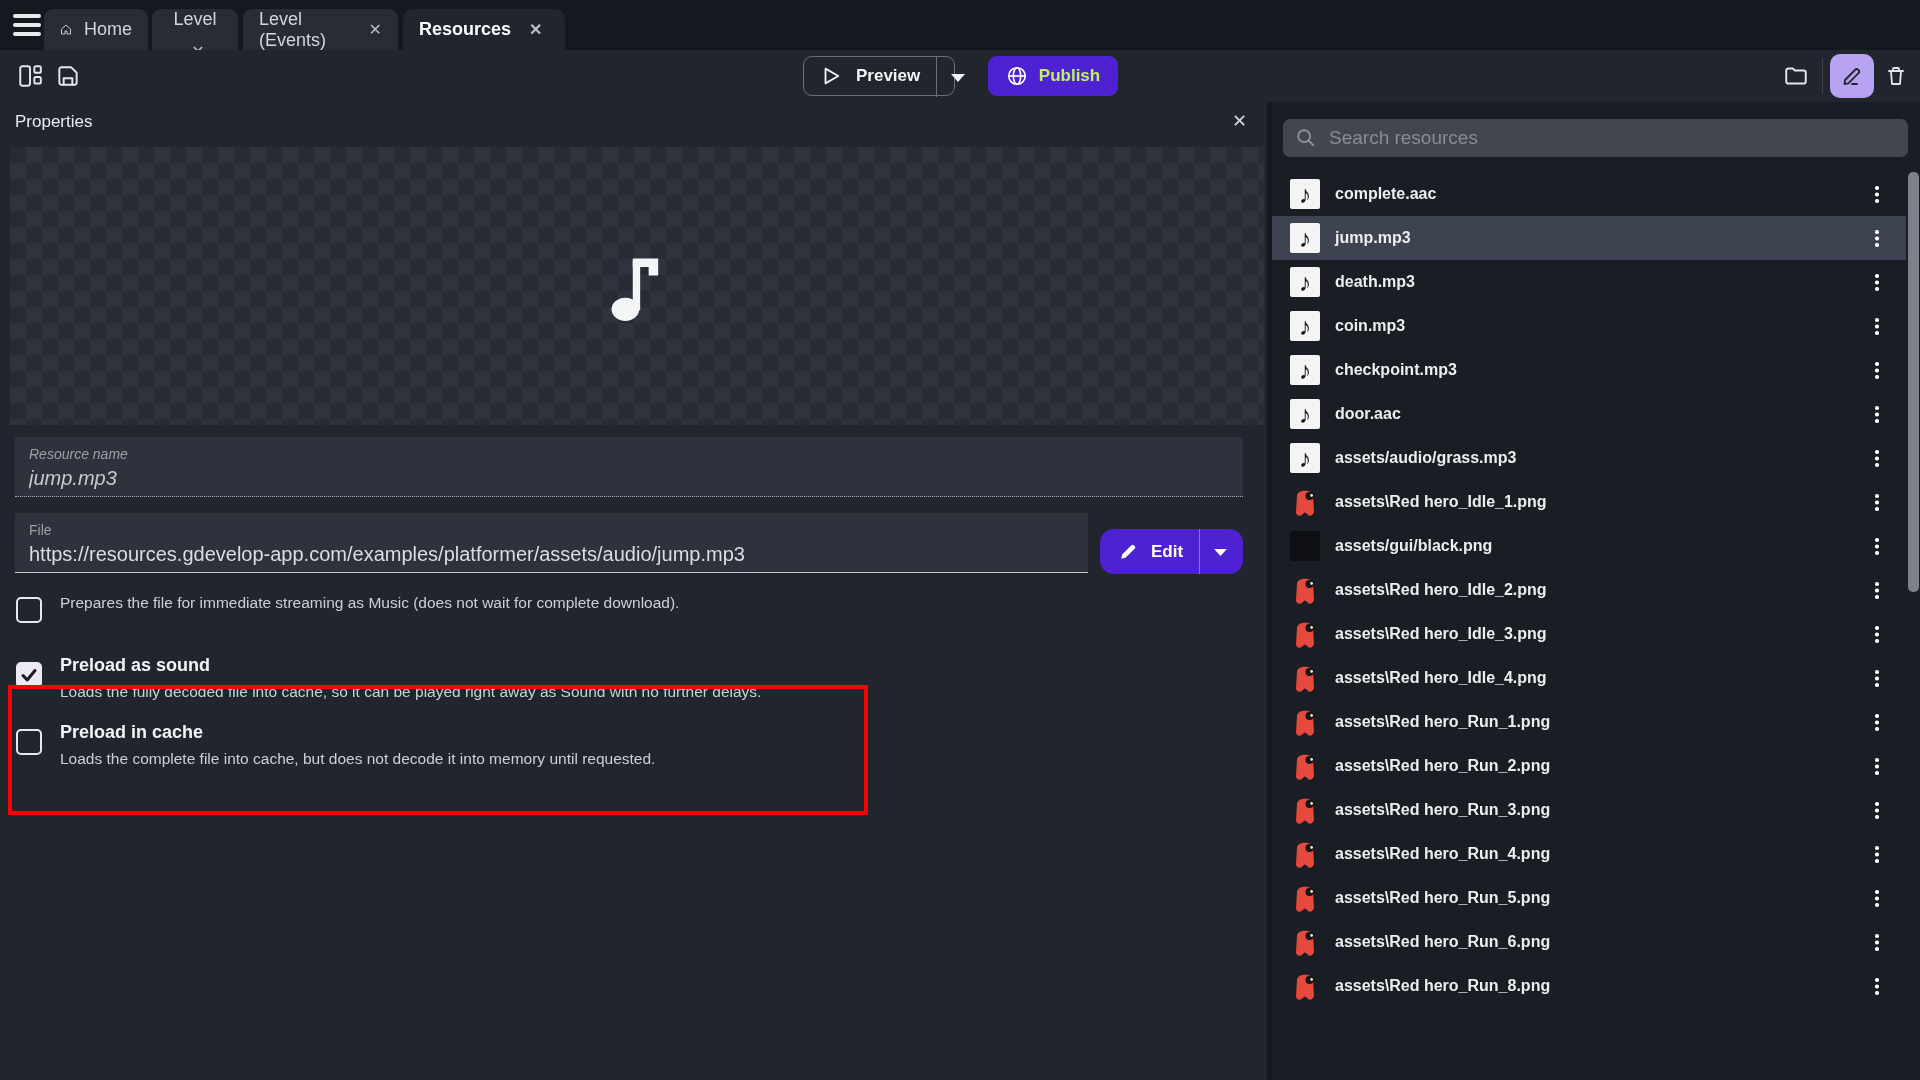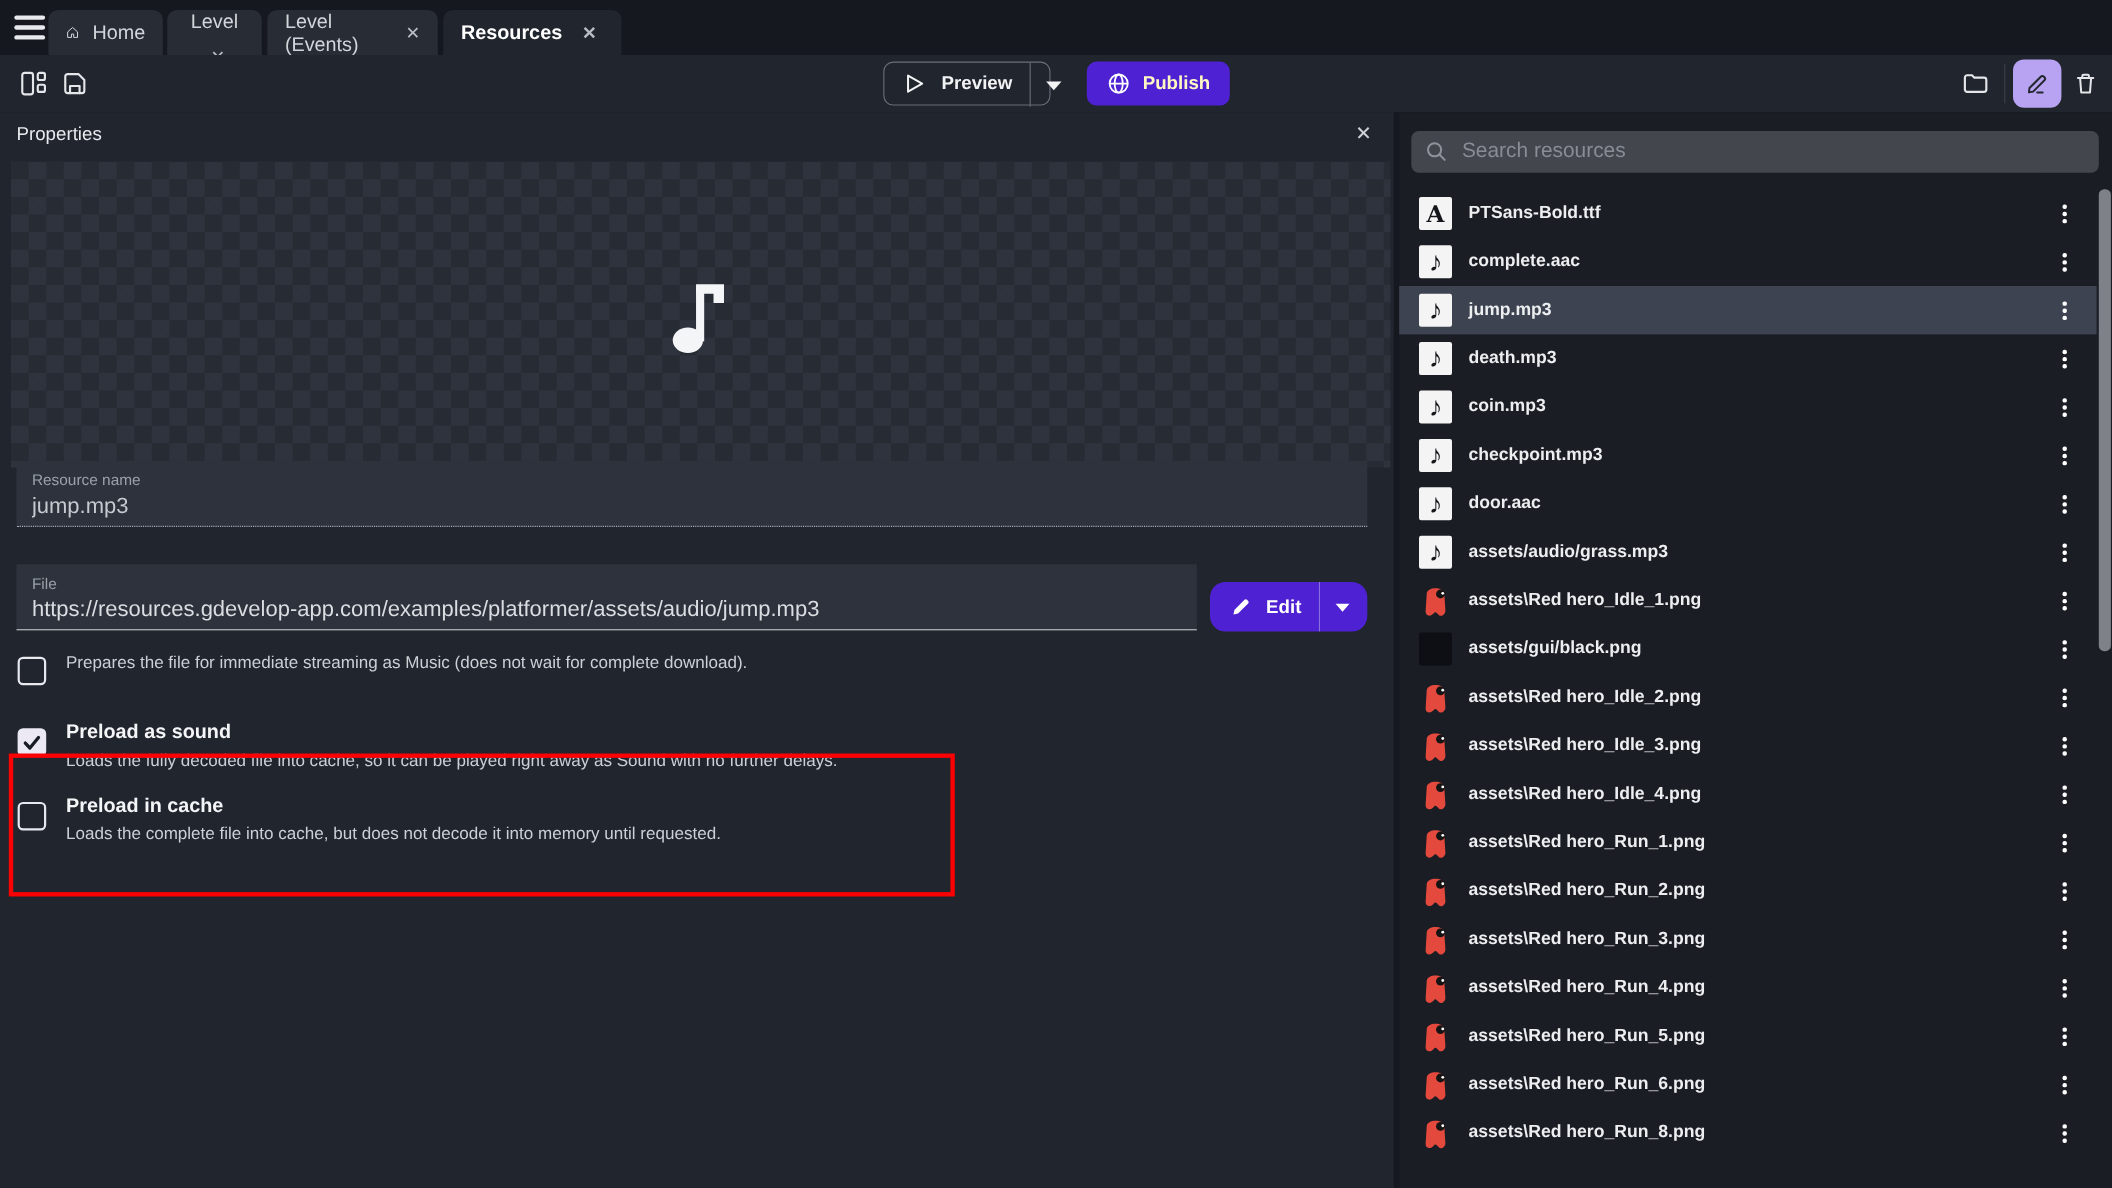--- a/index.html
+++ b/index.html
@@ -26,42 +26,42 @@
   .tb-layout { left:12px; }
   .tb-save  { left:50px; }
   .btn-preview { position:absolute; left:803px; top:6px; width:152px; height:40px; border:1px solid #6a6f79;
                  border-radius:9px; display:flex; align-items:center; cursor:pointer; background:transparent; }
   .btn-preview .play { margin-left:16px; }
   .btn-preview .lbl { font-size:17px; font-weight:bold; color:#f2f3f5; margin-left:14px; }
   .btn-preview .sep { position:absolute; left:132px; top:0; width:1px; height:40px; background:#6a6f79; }
   .btn-preview .caret { position:absolute; left:146px; top:16px; }
   .btn-publish { position:absolute; left:988px; top:6px; width:130px; height:40px; background:#4e22d2;
                  border-radius:9px; display:flex; align-items:center; justify-content:center; gap:11px; cursor:pointer; }
-  .btn-publish .lbl { font-size:17px; font-weight:bold; color:#fef9c3; }
+  .btn-publish .lbl { font-size:17px; font-weight:bold; color:#bef264; }
   .tb-divider { position:absolute; left:1822px; top:8px; width:1px; height:36px; background:#3a3f48; }
   .tb-folder { left:1778px; }
   .tb-pen { left:1830px; width:44px; height:44px; top:4px; background:#b7a3f1; border-radius:10px; }
   .tb-pen svg { stroke:#23262e; }
   .tb-trash { left:1878px; }
 
   
   .props-panel { position:absolute; left:0; top:102px; width:1267px; height:978px; background:#21252e; }
   .props-header { position:absolute; left:15px; top:10px; font-size:17px; color:#e9ebee; }
   .props-close { position:absolute; left:1232px; top:8px; font-size:18px; color:#cfd3d8; cursor:pointer; }
   .checker { position:absolute; left:10px; top:45px; width:1254px; height:278px;
              background-color:#262b34;
              background-image:
                linear-gradient(45deg,#2e333d 25%,transparent 25%,transparent 75%,#2e333d 75%),
                linear-gradient(45deg,#2e333d 25%,transparent 25%,transparent 75%,#2e333d 75%);
              background-size:32px 32px; background-position:0 0,16px 16px;
              display:flex; align-items:center; justify-content:center; }
   .field { position:absolute; background:#2e323c; }
   .field .flabel { position:absolute; left:14px; top:9px; font-size:14px; color:#9aa1a9; }
   .field .fvalue { position:absolute; left:14px; top:30px; font-size:20px; white-space:nowrap; overflow:hidden; }
-  .field-name { left:15px; top:317px; width:1228px; height:60px; border-bottom:1px dotted #a9adb3; }
+  .field-name { left:15px; top:335px; width:1228px; height:60px; border-bottom:1px dotted #a9adb3;font-style:italic; }
   .field-name .fvalue { color:#c6cad0; }
   .field-file { left:15px; top:411px; width:1073px; height:60px; border-bottom:1px solid #c3c6cc; }
   .field-file .fvalue { color:#dadde1; }
   .btn-edit { position:absolute; left:1100px; top:427px; width:143px; height:45px; background:#4e22d2;
               border-radius:14px; display:flex; align-items:center; cursor:pointer; }
   .btn-edit .lbl { font-size:17px; font-weight:bold; color:#fff; margin-left:13px; }
   .btn-edit .pencil { margin-left:18px; }
   .btn-edit .sep { position:absolute; left:99px; top:0; width:1px; height:45px; background:rgba(255,255,255,0.35); }
   .btn-edit .caret { position:absolute; left:113px; top:19px; }
 
@@ -259,29 +259,20 @@
 
   <div class="res-panel">
     <div class="searchbox">
       <svg width="22" height="22" viewBox="0 0 24 24">
           <circle cx="10" cy="10" r="6.5" fill="none" stroke="#8e939b" stroke-width="2"></circle>
           <path d="M15 15 L20 20" stroke="#8e939b" stroke-width="2" stroke-linecap="round"></path>
         </svg>
       <input type="text" placeholder="Search resources" style="">
     </div>
     <div class="res-list">
-  <div class="row">
-    <span class="res-icon icon-font">
-      
-    </span>
-    <span class="res-name">PTSans-Bold.ttf</span>
-    <span class="kebab">
-            <i></i>
-          </span>
-  </div>
 
   <div class="row">
     <span class="res-icon icon-audio">
       
     </span>
     <span class="res-name">complete.aac</span>
     <span class="kebab">
             <i></i>
           </span>
   </div>

